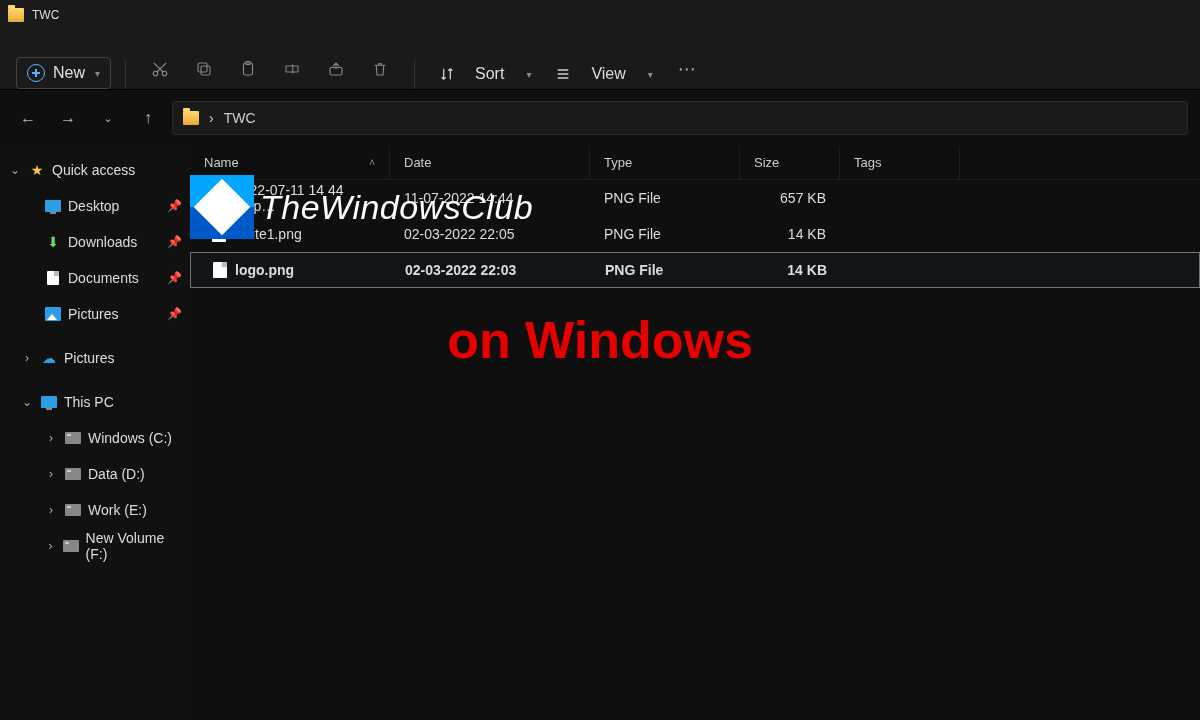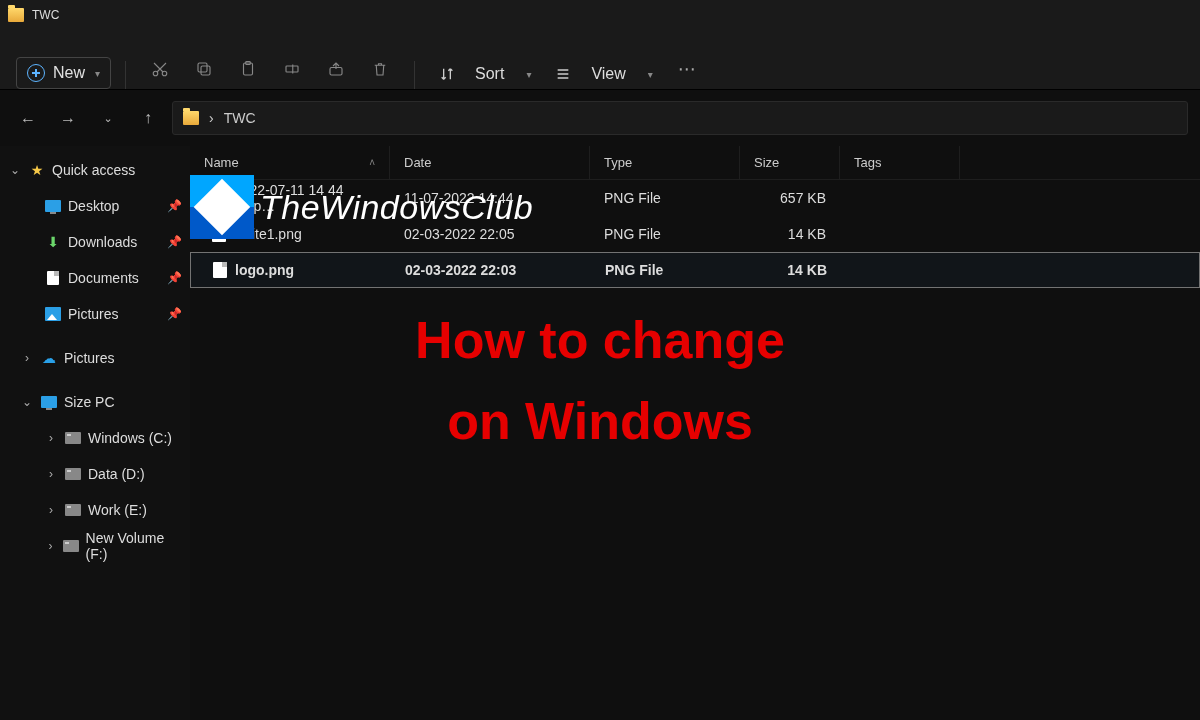--- a/index.html
+++ b/index.html
@@ -195,21 +195,21 @@
       <span class="chev">›</span>
       <span class="icon cloud">☁</span>
       <span>Pictures</span>
     </div>
 
     <div class="row indent1b" style="margin-top:8px;">
       <span class="chev">⌄</span>
       <span class="icon">
           <span class="monitor"></span>
         </span>
-      <span>Size PC</span>
+      <span>This PC</span>
     </div>
     <div class="row indent1">
       <span class="chev">›</span>
       <span class="icon">
           <span class="drive"></span>
         </span>
       <span>Windows (C:)</span>
     </div>
     <div class="row indent1">
       <span class="chev">›</span>
@@ -287,15 +287,14 @@
 
 <div class="watermark">
   <div class="sq">
       <div class="t1"></div>
       <div class="t2"></div>
       <div class="di"></div>
     </div>
   <div class="txt">TheWindowsClub</div>
 </div>
 <div class="headline">
-  <div>How to change</div>
   <div>on Windows</div>
 </div>
 
 </body></html>

